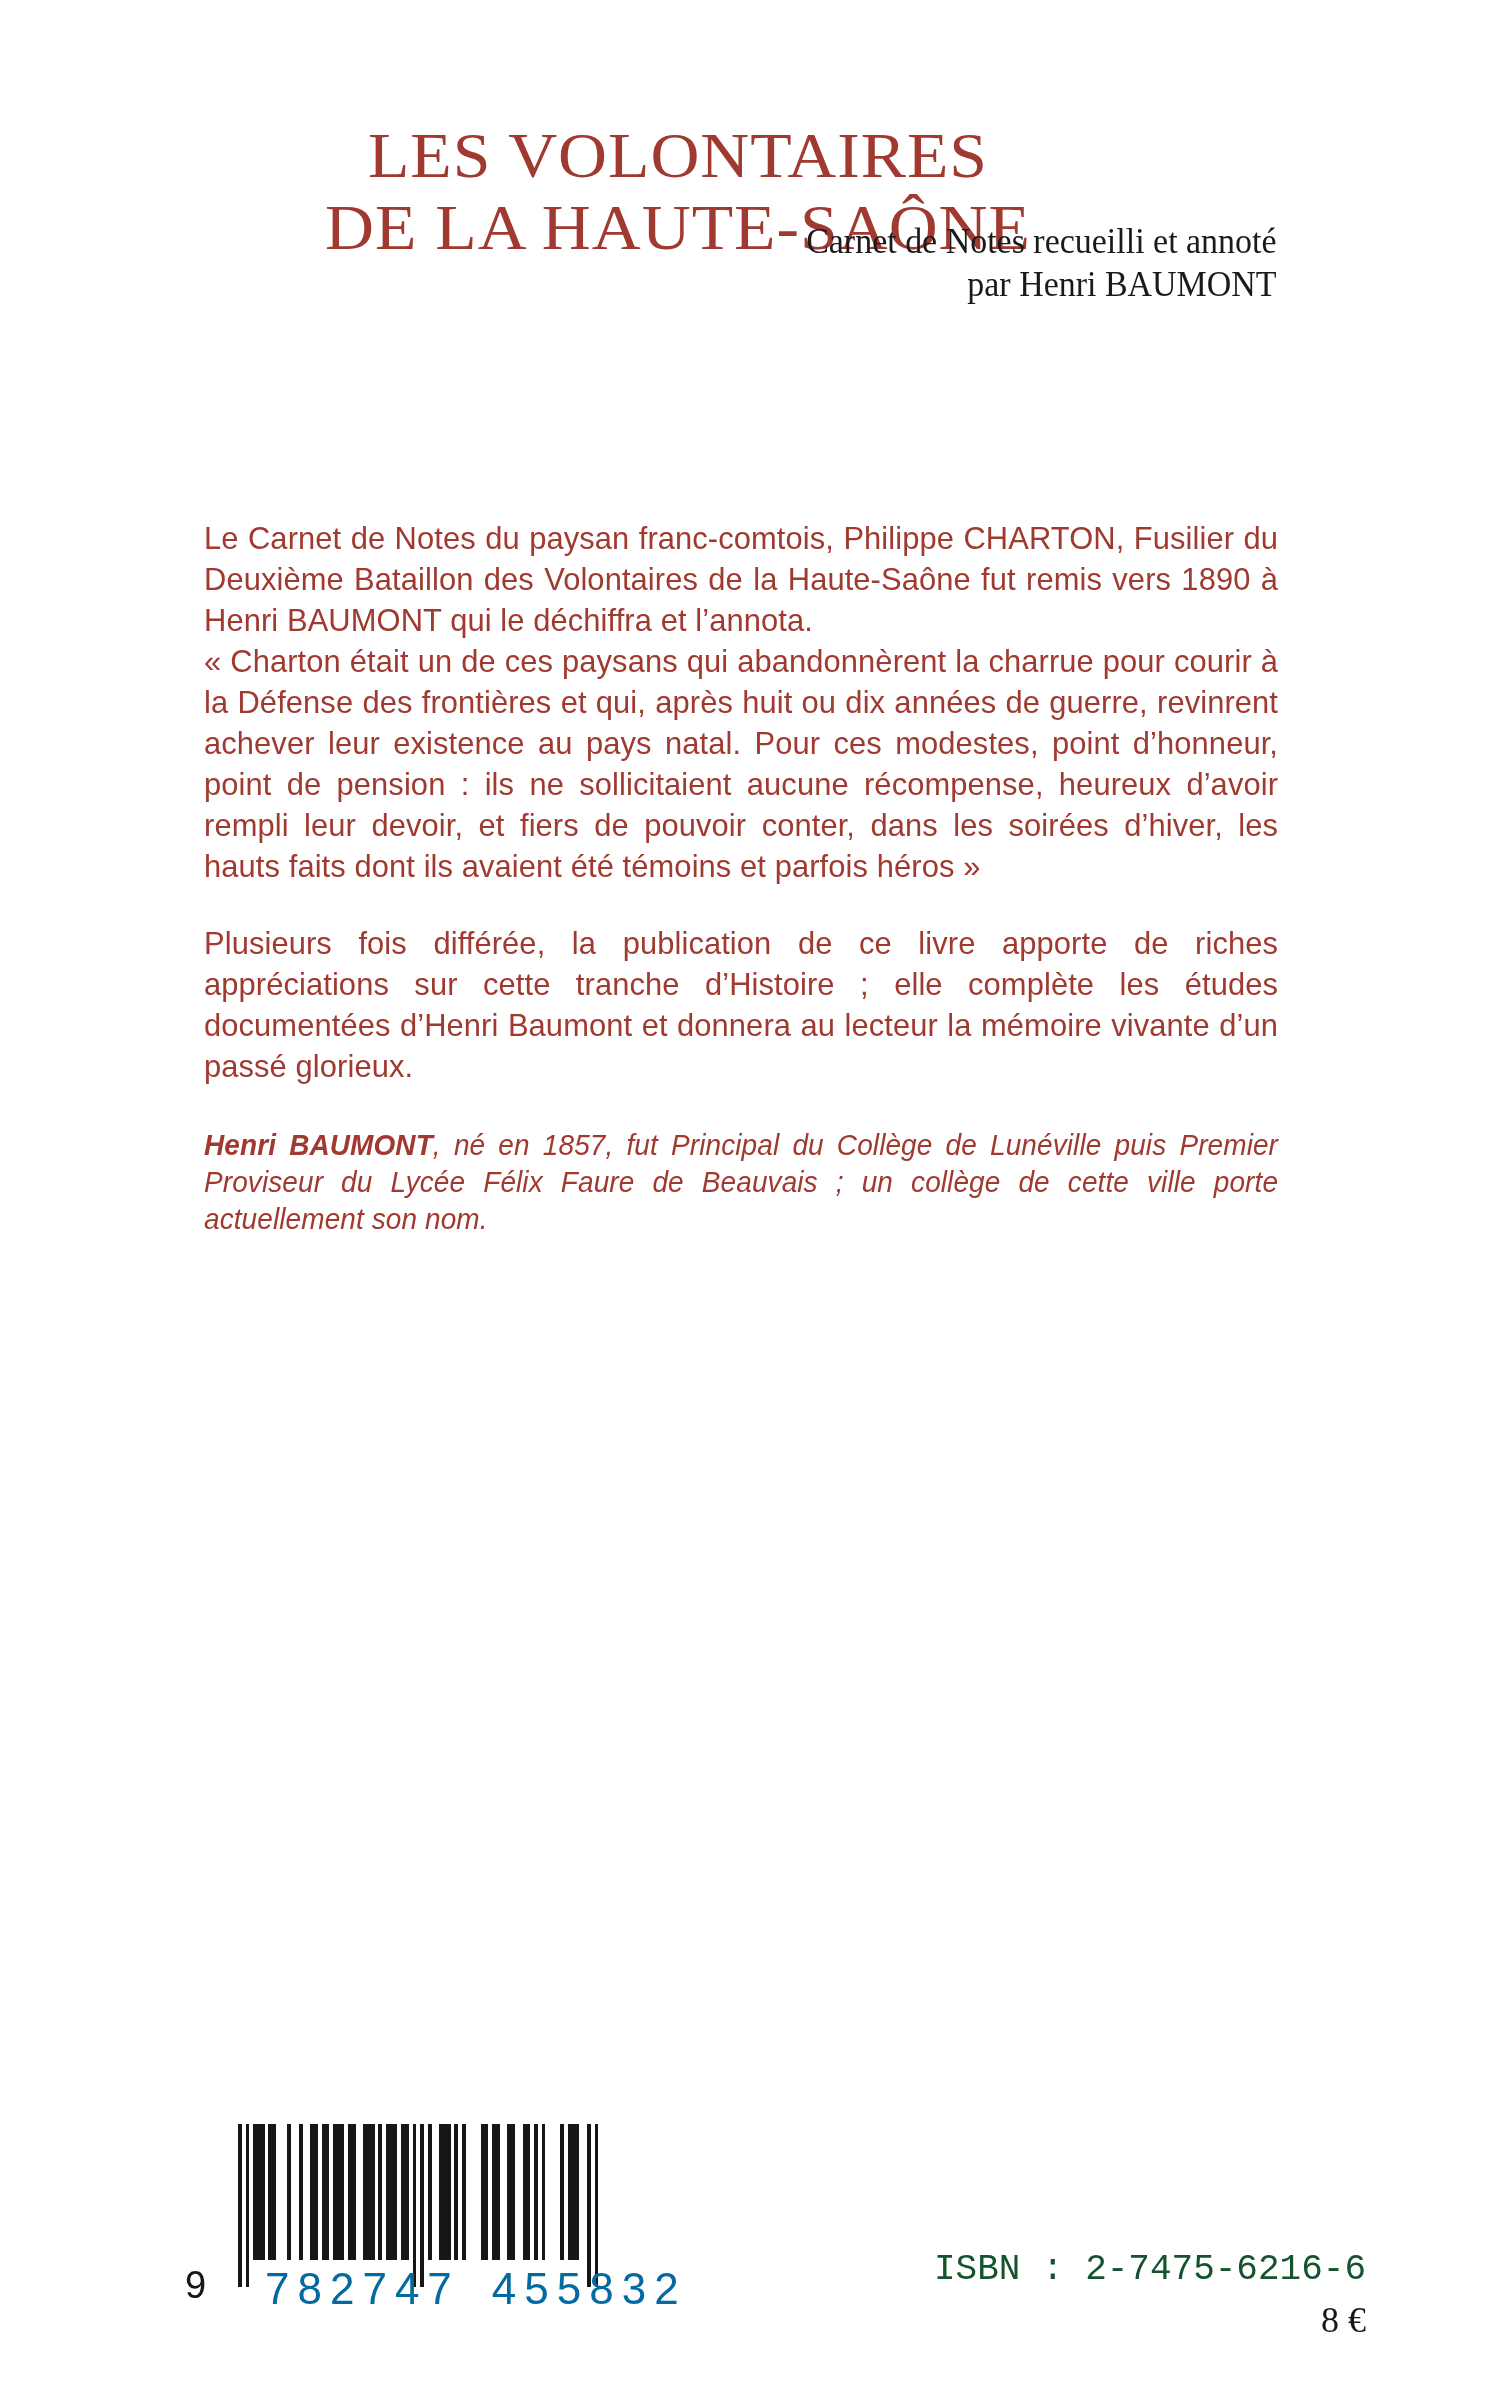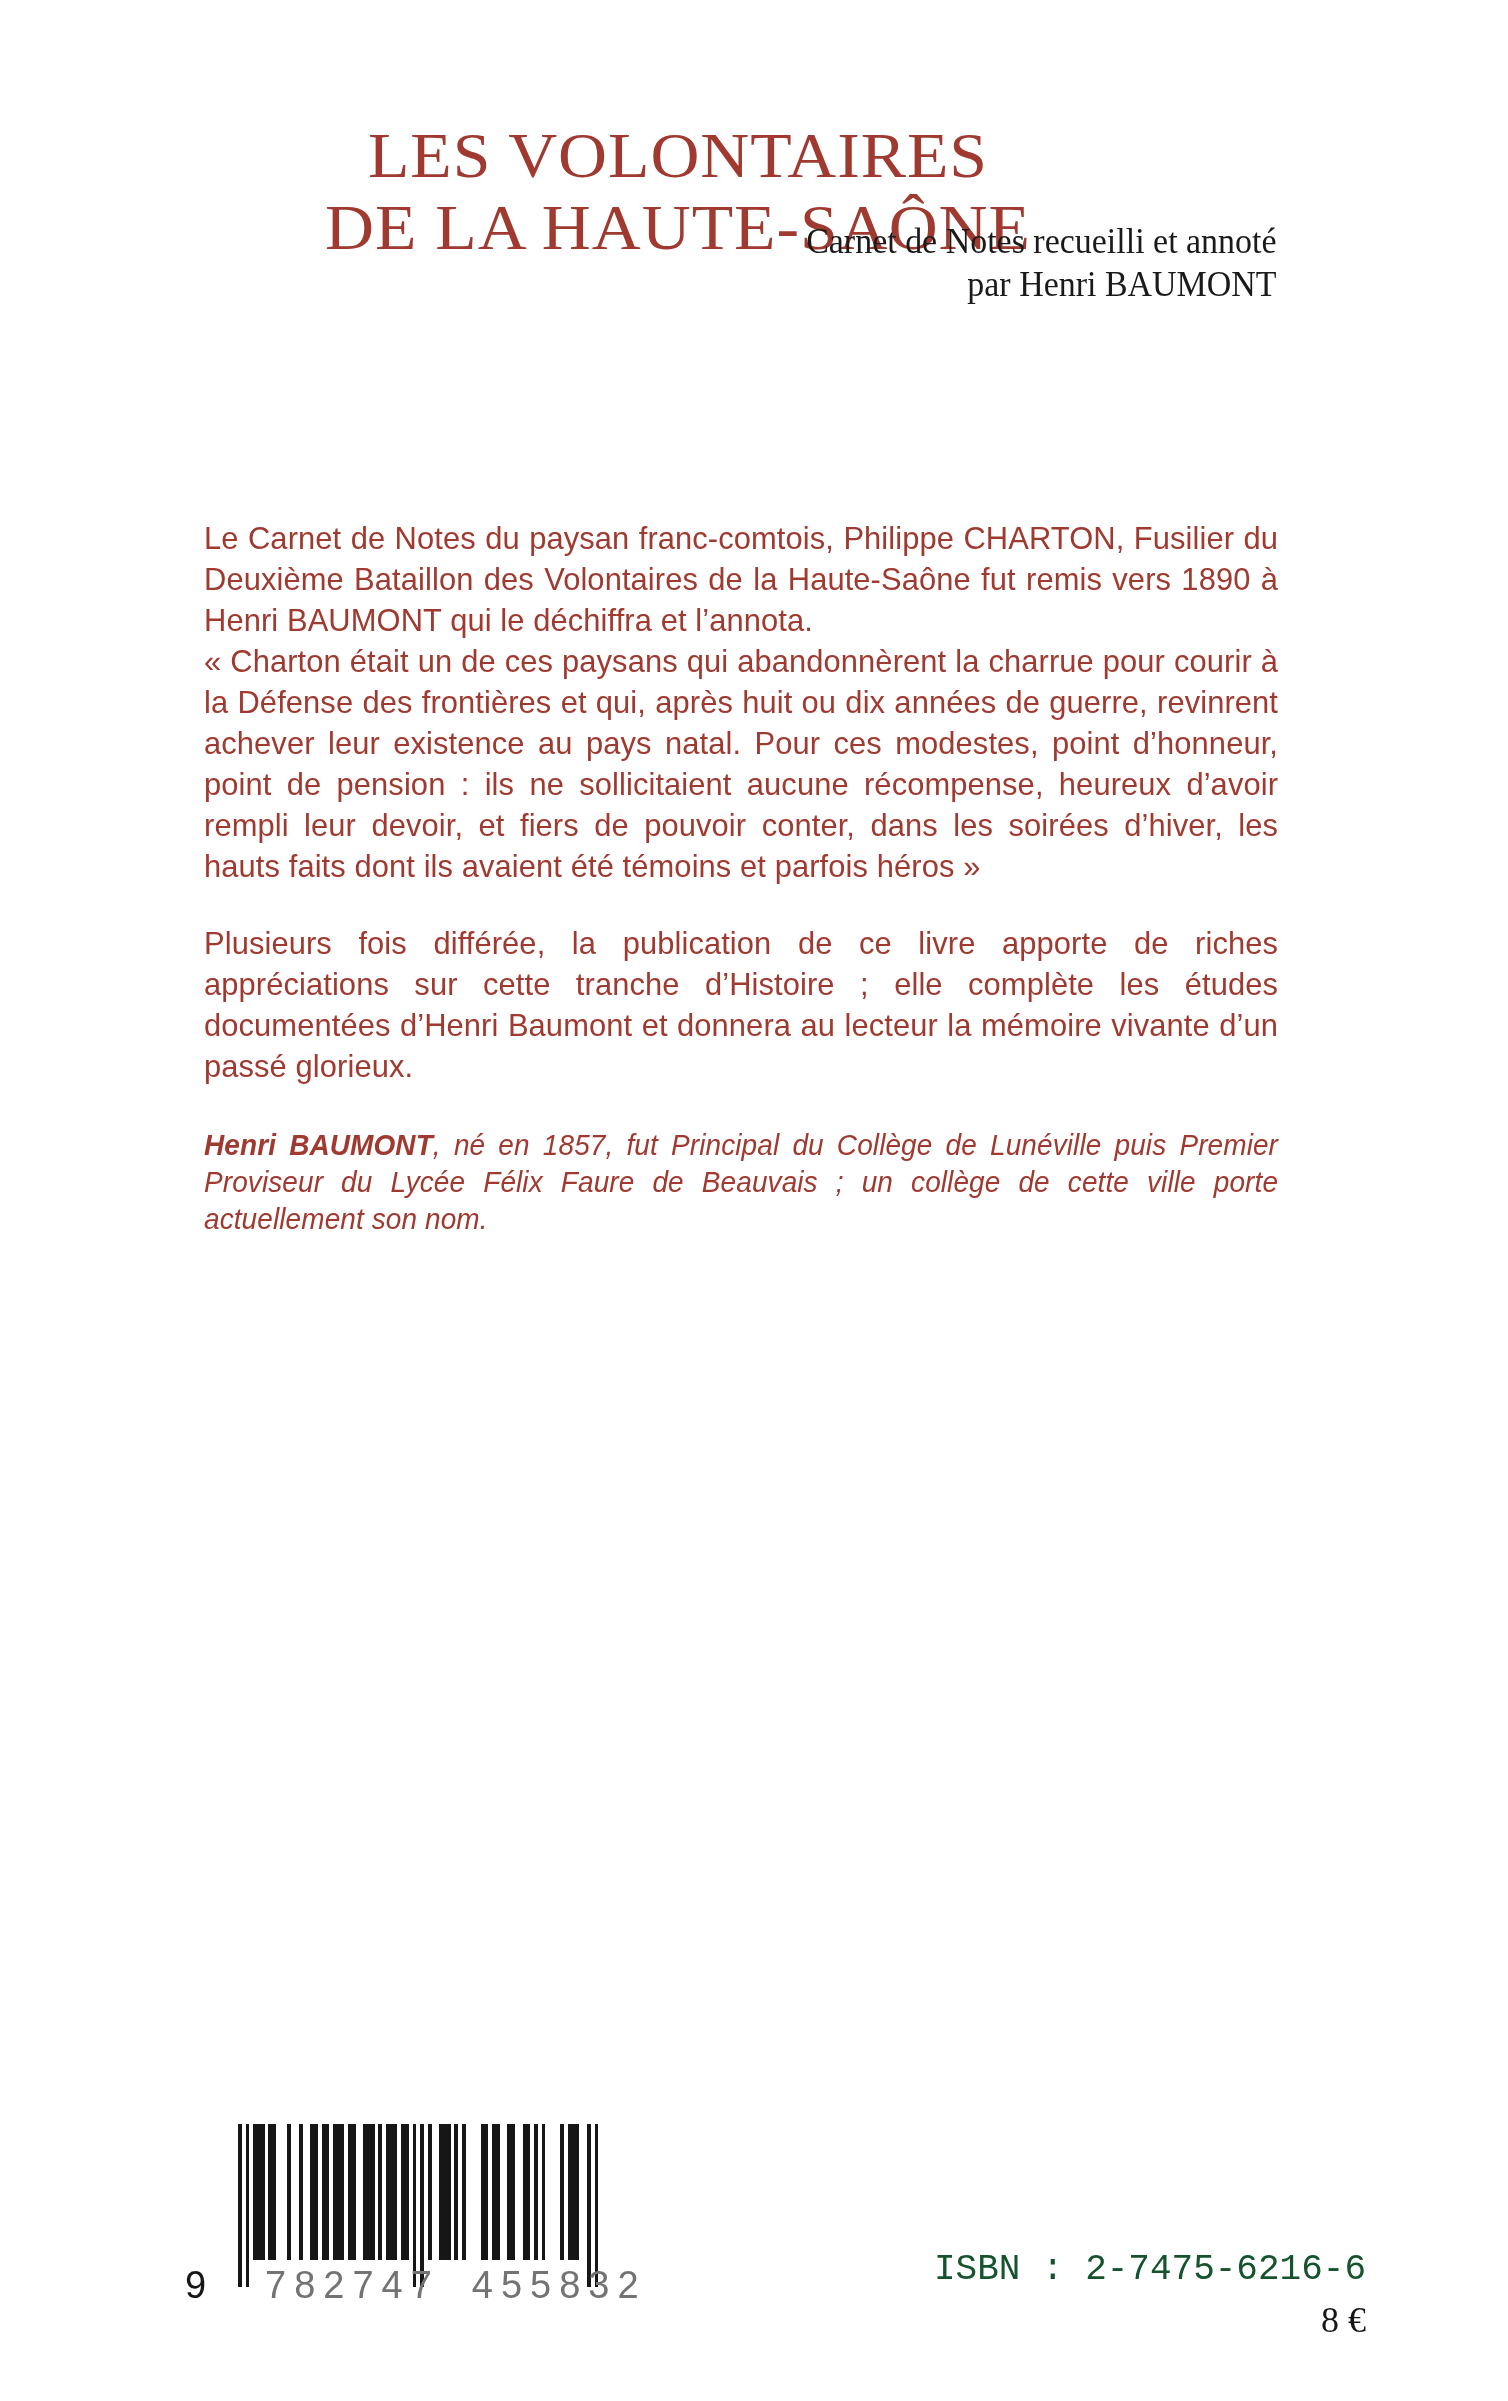--- a/index.html
+++ b/index.html
@@ -127,22 +127,22 @@
     background: #161616;
     height: 136px;
   }
   .bar.guard { height: 163px; }
   .barcode-digits {
     position: absolute;
     left: 59px;
     top: 146px;
     width: 386px;
     font-family: "Liberation Sans", sans-serif;
-    font-size: 38px;
-    color: #737373;
+    font-size: 44px;
+    color: #0369a1;
     letter-spacing: 0.9px;
     display: flex;
   }
   .digits-left { margin-left: 21px; letter-spacing: 8px; }
   .digits-right { margin-left: 32px; letter-spacing: 8px; }
 
   
   .isbn-block {
     position: absolute;
     right: 142px;

